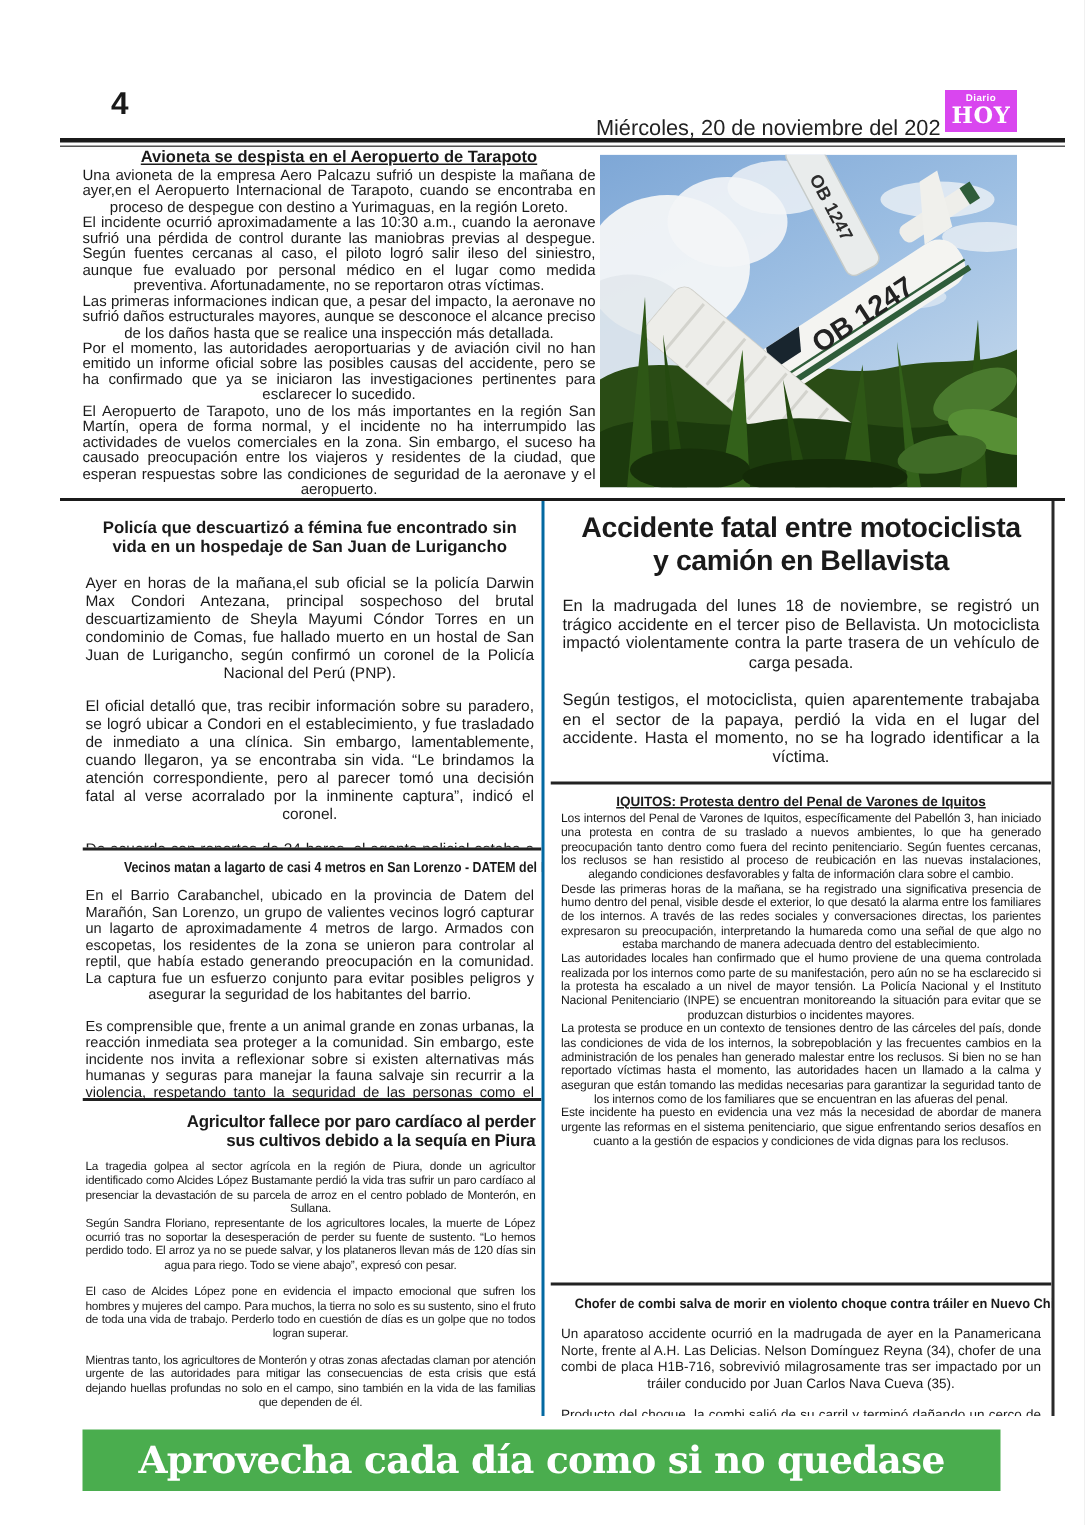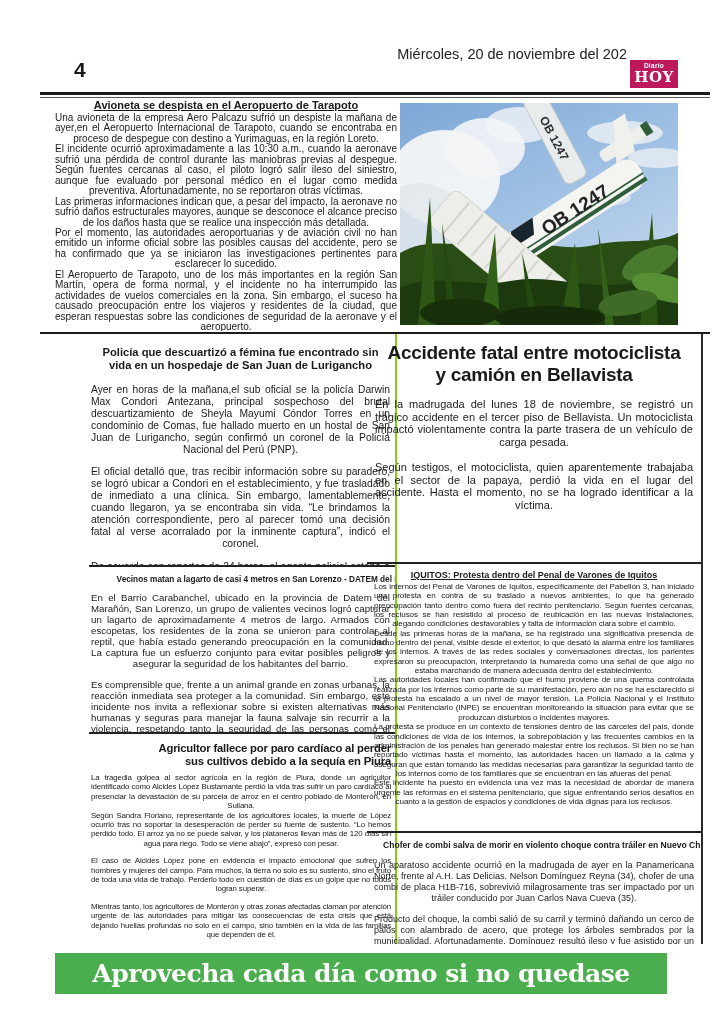--- a/index.html
+++ b/index.html
@@ -4,60 +4,60 @@
 <style>
   html,body{margin:0;padding:0;background:#e8e8e8;}
   .page{
     position:relative;width:723px;height:1024px;background:#ffffff;
     margin:0 auto;overflow:hidden;
     font-family:"Liberation Sans",sans-serif;color:#1a1a1a;
   }
   
   .pgnum{position:absolute;left:74px;top:58px;font-size:21px;font-weight:bold;}
   .section-title{position:absolute;left:114px;top:61px;font-size:17px;font-weight:bold;letter-spacing:-0.2px;}
-  .date{position:absolute;right:96px;top:46px;font-size:14.5px;color:#222;white-space:nowrap;}
+  .date{position:absolute;right:96px;top:78px;font-size:14.5px;color:#222;white-space:nowrap;}
   .logo{
     position:absolute;left:630px;top:60px;width:48px;height:28px;
-    background:#be185d;color:#fff;text-align:center;line-height:1;
+    background:#d946ef;color:#fff;text-align:center;line-height:1;
     display:flex;flex-direction:column;justify-content:center;gap:1px;
   }
   .logo .logo-top{font-size:6.5px;font-weight:bold;letter-spacing:0.3px;}
   .logo .logo-main{font-family:"DejaVu Serif","Liberation Serif",serif;font-size:15px;font-weight:bold;letter-spacing:0.5px;}
   .rule-double{position:absolute;left:40px;top:92px;width:670px;height:2px;
     border-top:3px solid #1b1b1b;border-bottom:1px solid #555;}
   
   .art-avioneta{position:absolute;left:55px;top:99px;width:342px;height:232px;overflow:hidden;}
   .art-avioneta h2{margin:0 0 2px 0;font-size:11px;text-align:center;text-decoration:underline;}
   .art-avioneta p{margin:0;font-size:10px;line-height:10.45px;text-align:justify;text-align-last:center;}
   .photo{position:absolute;left:400px;top:103px;width:278px;height:222px;overflow:hidden;}
   
   .midrule{position:absolute;left:40px;top:332px;width:670px;height:0;border-top:2px solid #1b1b1b;}
   .left-col{position:absolute;left:55px;top:334px;width:308px;height:610px;
-    border-right:2px solid #84cc16;padding:0;box-sizing:border-box;overflow:hidden;margin-left:34px;}
+    border-right:2px solid #0369a1;padding:0;box-sizing:border-box;overflow:hidden;}
   .right-col{position:absolute;left:367px;top:334px;width:336px;height:610px;
     border-right:2px solid #2a2a2a;padding:0;box-sizing:border-box;overflow:hidden;}
   .block{box-sizing:border-box;overflow:hidden;}
   .divider-b{border-bottom:2px solid #222;}
   
   .art-policia{height:233px;padding:12px 5px 0 2px;}
   .art-policia h3{margin:0 0 12px 0;font-size:11.2px;text-align:center;line-height:13px;}
   .art-policia p{margin:0 0 11px 0;font-size:10.3px;line-height:11.9px;text-align:justify;text-align-last:center;}
   .art-lagarto{height:167px;padding:6px 5px 0 2px;}
   .art-lagarto h3{margin:0 0 8px 0;font-size:9.6px;font-weight:bold;text-align:center;white-space:nowrap;}
   .art-lagarto h3 span{display:inline-block;transform:scaleX(0.86);transform-origin:center;}
   .art-lagarto p{margin:0 0 10px 0;font-size:9.7px;line-height:11px;text-align:justify;text-align-last:center;}
   .art-agricultor{height:208px;padding:8px 4px 0 2px;}
   .art-agricultor h3{margin:0 0 6px 0;font-size:11.3px;line-height:12.5px;text-align:right;letter-spacing:-0.2px;}
   .art-agricultor p{margin:0;font-size:7.9px;line-height:9.4px;letter-spacing:-0.15px;text-align:justify;text-align-last:center;}
   .art-agricultor p.gap{margin-top:8px;}
   
-  .art-bellavista{height:230px;padding:8px 8px 0 8px;}
+  .art-bellavista{height:189px;padding:8px 8px 0 8px;}
   .art-bellavista h2{margin:0 0 12px 0;font-size:19px;line-height:22px;text-align:center;letter-spacing:-0.3px;}
   .art-bellavista p{margin:0 0 12px 0;font-size:11px;line-height:12.7px;text-align:justify;text-align-last:center;}
-  .art-iquitos{height:269px;padding:6px 7px 0 7px;}
+  .art-iquitos{height:334px;padding:6px 7px 0 7px;}
   .art-iquitos h3{margin:0 0 2px 0;font-size:9px;text-align:center;text-decoration:underline;}
   .art-iquitos p{margin:0;font-size:8.1px;line-height:9.35px;letter-spacing:-0.1px;text-align:justify;text-align-last:center;}
   .art-chofer{height:140px;padding:7px 7px 0 7px;}
   .art-chofer h3{margin:0 0 10px 0;font-size:9px;text-align:center;white-space:nowrap;}
   .art-chofer h3 span{display:inline-block;transform:scaleX(0.95);transform-origin:center;}
   .art-chofer p{margin:0 0 10px 0;font-size:9px;line-height:11px;text-align:justify;text-align-last:center;}
   
   .banner{
     position:absolute;left:55px;top:953px;width:612px;height:41px;
     background:#4aad4e;color:#fff;text-align:center;

